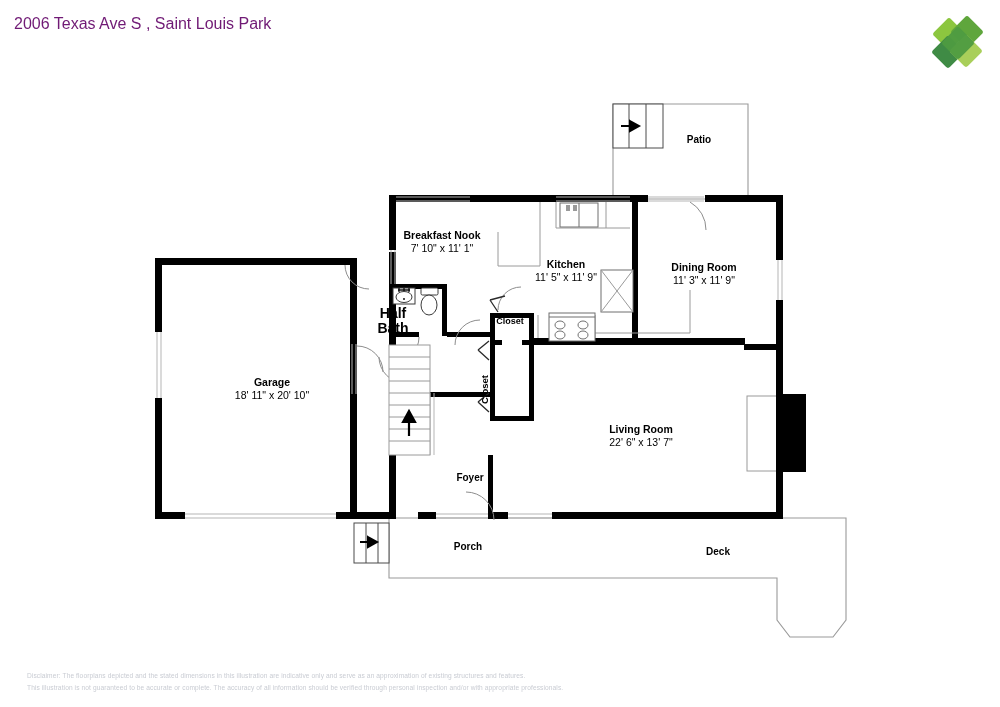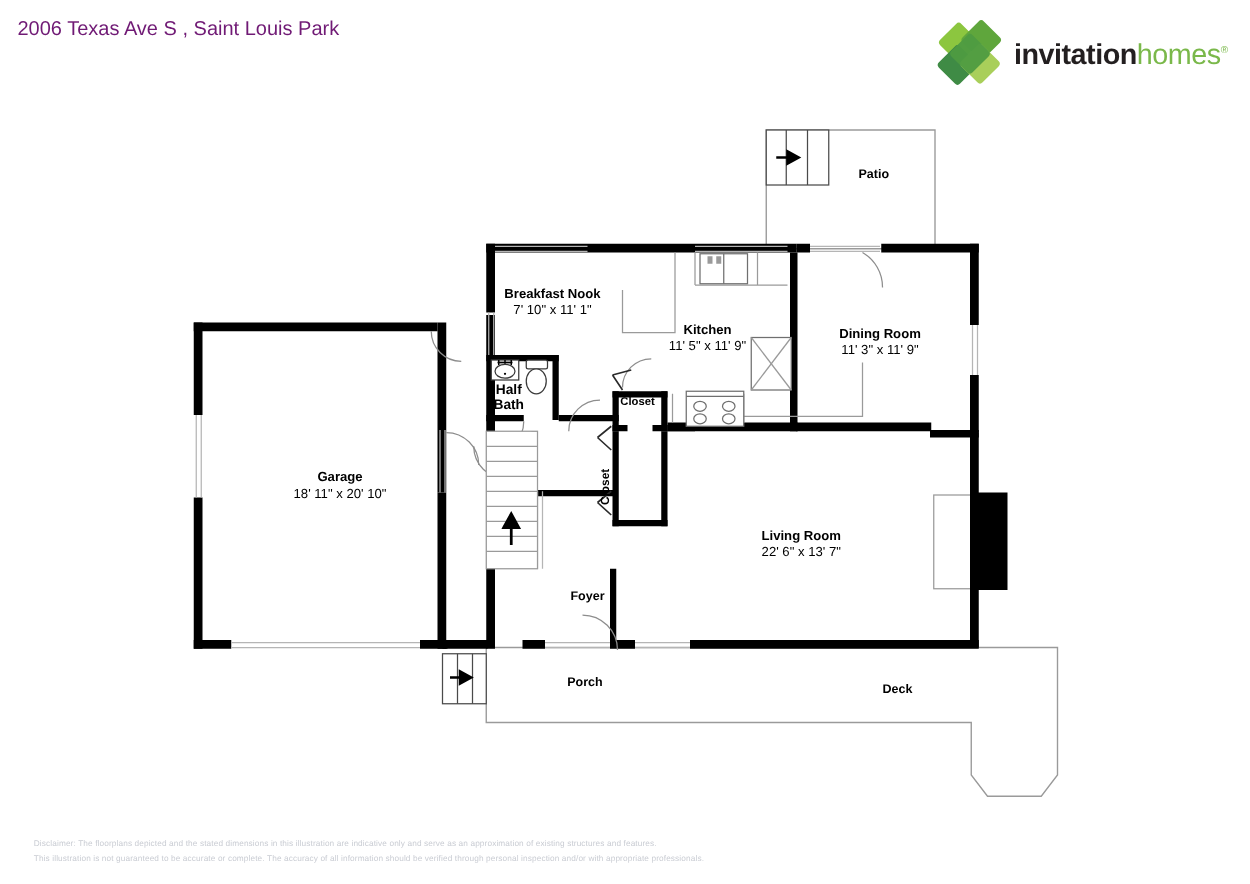--- a/index.html
+++ b/index.html
@@ -109,23 +109,20 @@
   <div class="addr-line">2006 Texas Ave S , Saint Louis Park</div>
 </div>
 
 <div id="logo-block">
   <div id="logo-mark">
     <i class="lm-tl"></i>
       <i class="lm-tr"></i>
       <i class="lm-bl"></i>
       <i class="lm-br"></i>
       <i class="lm-ctr"></i>
-  </div>
-  <div id="logo-words">
-    <span class="w1">invitation</span><span class="w2">homes</span><span class="tm">®</span>
   </div>
 </div>
 
 <svg id="plan" viewBox="0 0 1000 707" xmlns="http://www.w3.org/2000/svg">
 
   <g fill="#ffffff" stroke="#9a9a9a" stroke-width="1.1">
 
     <path d="M613,104 L748,104 L748,199 L613,199 Z"></path>
 
     <path d="M389,518 L846,518 L846,620 L833,637 L790,637 L777,620 L777,578 L389,578 Z"></path>
@@ -348,21 +345,21 @@
       <span class="dim">11' 5" x 11' 9"</span>
     </div>
     <div class="lbl" style="left: 0px; top: 261px; width: 1000px; font-size: 10.5px; line-height: 1.25; transform: translateX(204px);">
       <span class="nm">Dining Room</span>
       <span class="dim">11' 3" x 11' 9"</span>
     </div>
     <div class="lbl" style="left: 0px; top: 423px; width: 1000px; font-size: 10.5px; line-height: 1.25; transform: translateX(141px);">
       <span class="nm">Living Room</span>
       <span class="dim">22' 6" x 13' 7"</span>
     </div>
-    <div class="lbl" style="left: 384px; top: 306px; width: 46px; font-size: 11px; line-height: 1.1; transform: none; white-space: normal;">
+    <div class="lbl" style="left: 370px; top: 306px; width: 46px; font-size: 14px; line-height: 1.1; transform: none; white-space: normal;">
       <span class="nm">Half Bath</span>
     </div>
     <div class="lbl" style="left: 0px; top: 472px; width: 1000px; font-size: 10px; line-height: 1.25; transform: translateX(-30px);">
       <span class="nm">Foyer</span>
     </div>
     <div class="lbl" style="left: 0px; top: 541px; width: 1000px; font-size: 10px; line-height: 1.25; transform: translateX(-32px);">
       <span class="nm">Porch</span>
     </div>
     <div class="lbl" style="left: 0px; top: 546px; width: 1000px; font-size: 10px; line-height: 1.25; transform: translateX(218px);">
       <span class="nm">Deck</span>

